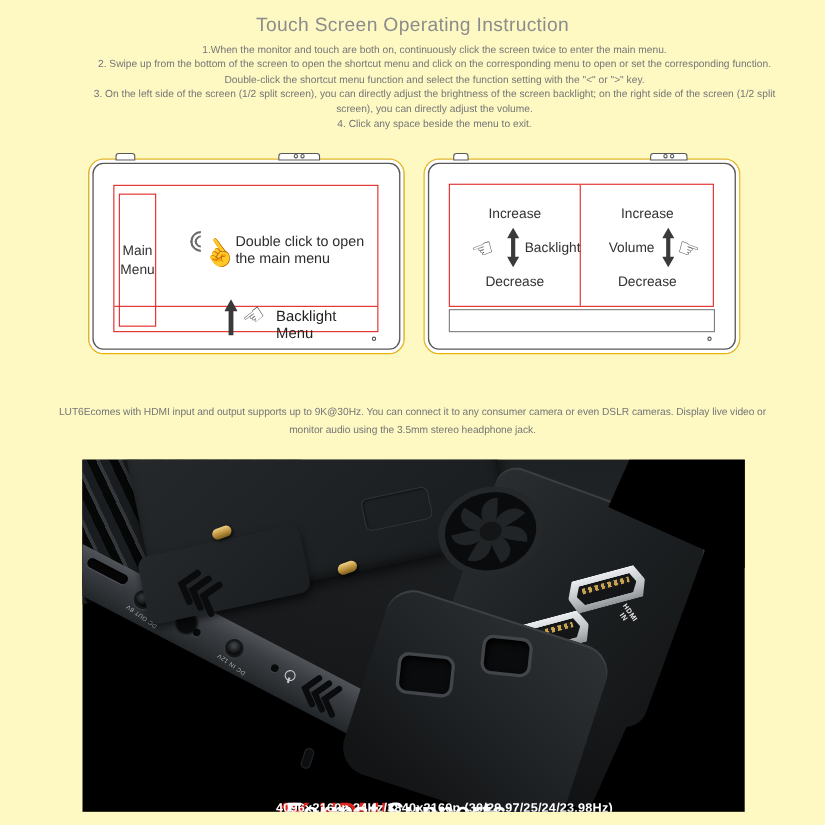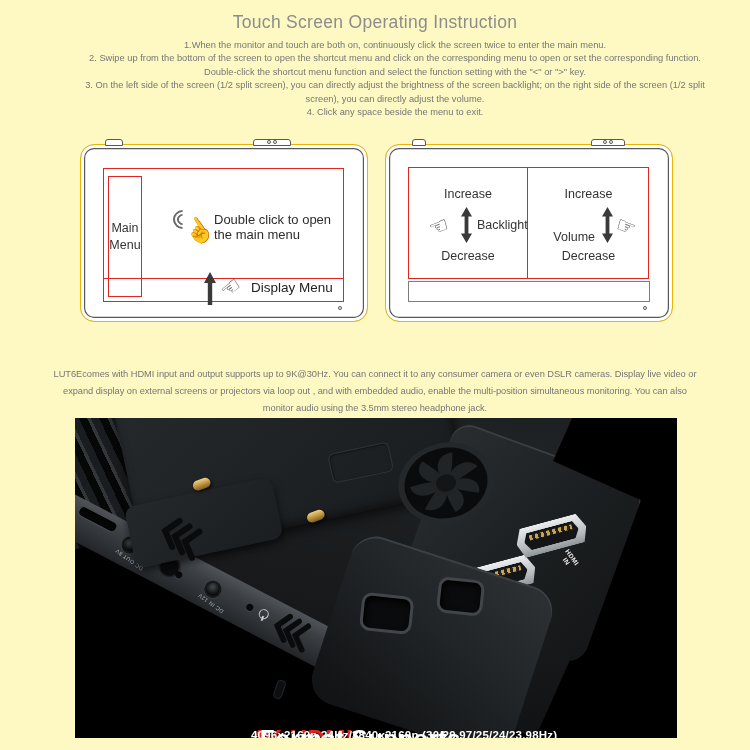--- a/index.html
+++ b/index.html
@@ -54,21 +54,21 @@
   .zlab { position:absolute; font-size:12.5px; color:#333; }
   .bl-inc { left:0; top:19px; width:118px; text-align:center; }
   .bl-dec { left:0; top:81px; width:118px; text-align:center; }
   .bl-hand { position:absolute; left:20px; top:46px; font-size:22px; color:#3c3c3c;
              transform:rotate(-20deg); }
   .ud-arrow { position:absolute; width:11px; height:36px; }
   .bl-arrow { left:52px; top:39px; }
   .bl-label { left:68px; top:50px; }
   .vol-inc { left:120px; top:19px; width:119px; text-align:center; }
   .vol-dec { left:120px; top:81px; width:119px; text-align:center; }
-  .vol-label { left:126px; top:62px; width:60px; text-align:right; }
+  .vol-label { left:126px; top:50px; width:60px; text-align:right; }
   .vol-arrow { left:193px; top:39px; }
   .vol-hand { position:absolute; left:207px; top:46px; font-size:22px; color:#3c3c3c;
               transform:rotate(20deg); }
   .strip { position:absolute; left:22px; top:136px; width:242px; height:21px;
            border:1px solid #7d7d7d; }
 
   
   .title2 { position:absolute; top:340px; left:0; width:100%; text-align:center;
             font-size:17.5px; color:#8c8c8c; letter-spacing:.3px; }
   .para { position:absolute; top:366px; left:0; width:100%; text-align:center;
@@ -189,21 +189,21 @@
         <span class="hand">☝</span>
       </div>
       <div class="dtap-text">
         <div>Double click to open</div>
         <div>the main menu</div>
       </div>
       <svg class="sc-arrow" viewBox="0 0 12 33">
         <polygon points="6,0 12,11 8.2,11 8.2,33 3.8,33 3.8,11 0,11" fill="#3a3a3a"></polygon>
       </svg>
       <span class="sc-hand">☜</span>
-      <span class="sc-text">Display Menu</span>
+      <span class="sc-text">Backlight Menu</span>
     </div>
     <div class="led-dot"></div>
   </div>
 
   <div class="monitor m-right">
     <div class="tab" style="left:26px;width:14px;"></div>
     <div class="tab" style="left:205px;width:34px;text-align:center;"><span class="c"></span><span class="c"></span></div>
     <div class="screen2">
       <div class="vdiv"></div>
       <div class="zlab bl-inc">Increase</div>
@@ -220,21 +220,20 @@
         <polygon points="5.5,0 11,9.5 7.4,9.5 7.4,26.5 11,26.5 5.5,36 0,26.5 3.6,26.5 3.6,9.5 0,9.5" fill="#3a3a3a"></polygon>
       </svg>
       <span class="vol-hand">☞</span>
     </div>
     <div class="strip"></div>
     <div class="led-dot"></div>
   </div>
 
   <div class="para">
     <div>LUT6Ecomes with HDMI input and output supports up to 9K@30Hz. You can connect it to any consumer camera or even DSLR cameras. Display live video or</div>
-    <div>expand display on external screens or projectors via loop out , and with embedded audio, enable the multi-position simultaneous monitoring. You can also</div>
     <div>monitor audio using the 3.5mm stereo headphone jack.</div>
   </div>
 
   <div class="photo">
     <div class="dev-body"></div>
     <div class="fins"></div>
     <div class="rail">
       <div class="sd-slot"></div>
       <div class="jack jack1"></div>
       <div class="rail-label rl1">DC OUT 8V</div>

